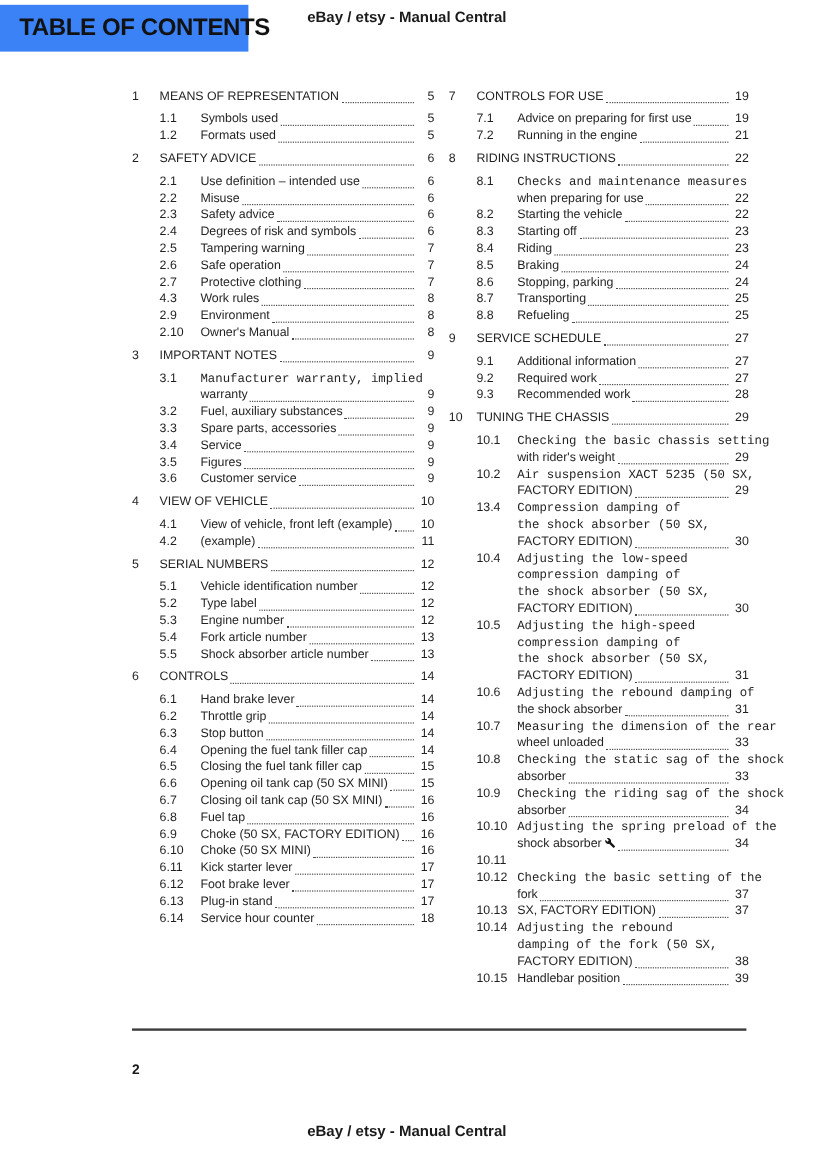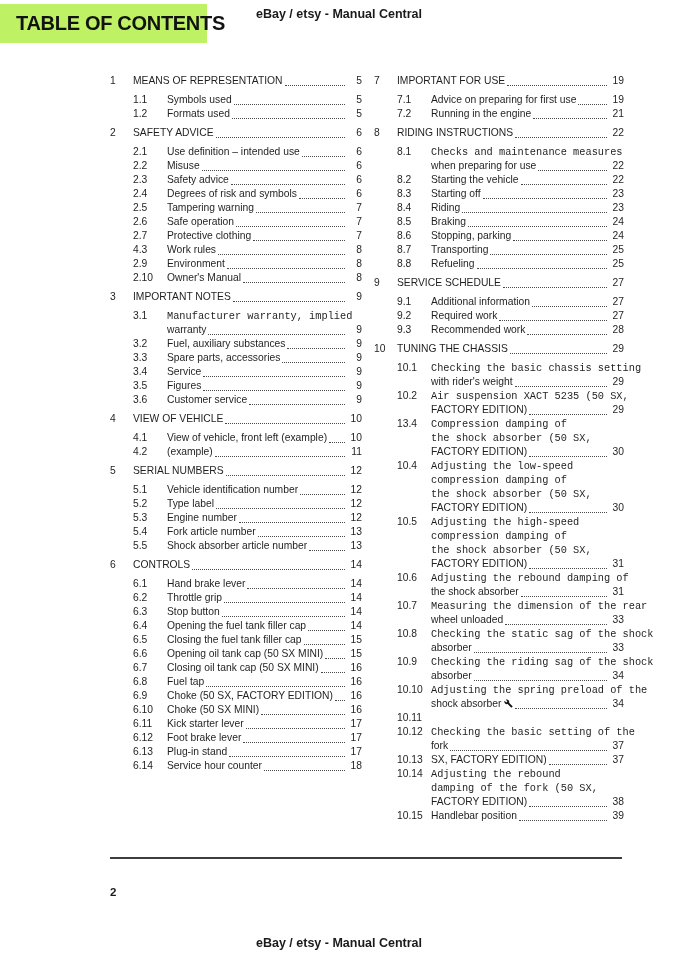--- a/index.html
+++ b/index.html
@@ -3,21 +3,21 @@
 <meta charset="utf-8">
 <style>
   html,body { margin:0; padding:0; }
   body {
     width:678px; height:960px; background:#ffffff; position:relative;
     font-family:"Liberation Sans", sans-serif; color:#1f1f1f;
     -webkit-font-smoothing:antialiased;
   }
   .header-box {
     position:absolute; left:0; top:4px; width:207px; height:39px;
-    background:#bef264; display:flex; align-items:center;
+    background:#3b82f6; display:flex; align-items:center;
   }
   .header-box .t {
     font-size:20px; font-weight:bold; color:#121212; padding-left:16px;
     letter-spacing:-0.3px; white-space:nowrap;
   }
   .doc-title {
     position:absolute; top:7px; left:0; right:0; text-align:center;
     font-size:12.5px; font-weight:bold; color:#1a1a1a;
   }
   .toc {
@@ -569,21 +569,21 @@
           </div>
         </div>
       </div>
     </div>
   <div class="col-right">
       <div class="section">
         <div class="sec-head">
           <span class="num">7</span>
           <div class="ebody">
             <div class="lastline">
-              <span class="txt">IMPORTANT FOR USE</span>
+              <span class="txt">CONTROLS FOR USE</span>
               <span class="leader"></span>
               <span class="pg">19</span>
             </div>
           </div>
         </div>
         <div class="item">
           <span class="ind"></span>
           <span class="num">7.1</span>
           <div class="ebody">
             <div class="lastline">

